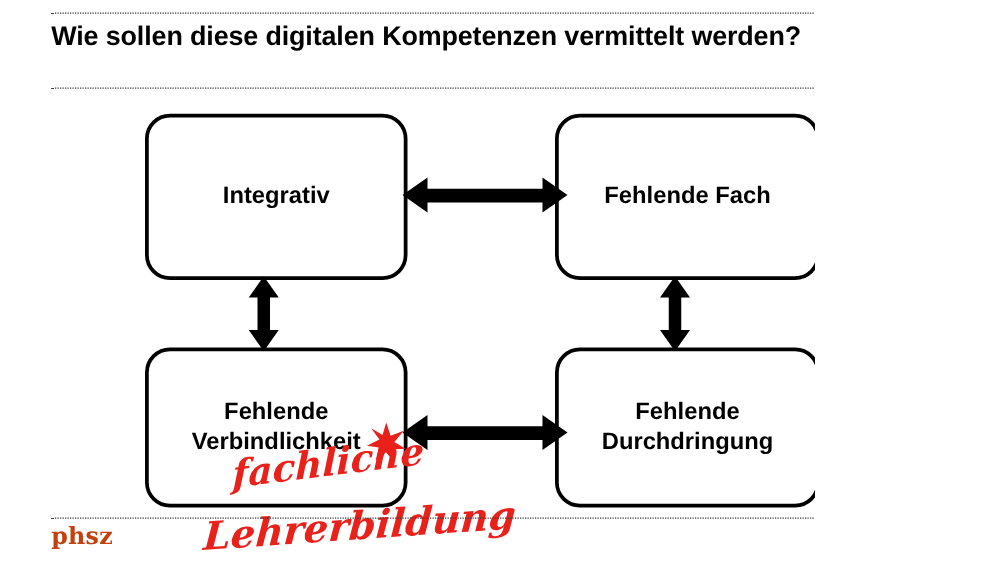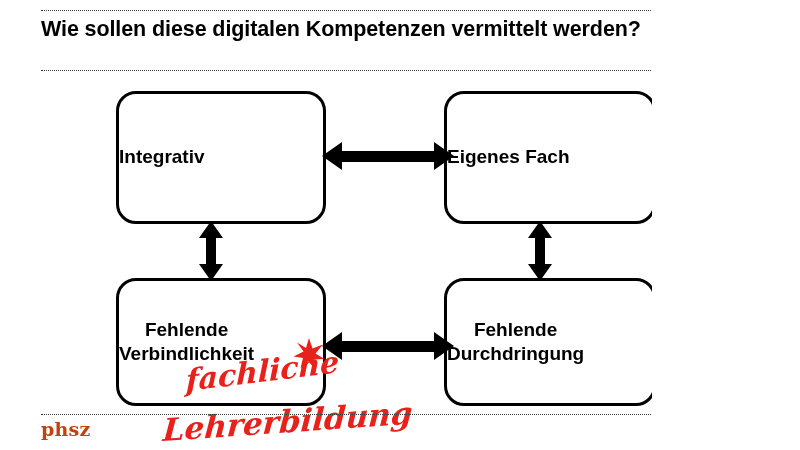--- a/index.html
+++ b/index.html
@@ -46,20 +46,21 @@
 
   
   .box {
     position: absolute;
     box-sizing: border-box;
     border: 3px solid #000000;
     border-radius: 20px;
     background: #ffffff;
     display: flex;
     align-items: center;
+    justify-content: center;
     text-align: center;
     color: #000000;
     font-weight: bold;
     font-size: 19px;
     line-height: 1.28;
   }
   #box-integrativ   { left: 116px; top: 91px;  width: 210px; height: 133px; }
   #box-eigenes-fach { left: 444px; top: 91px;  width: 212px; height: 133px; }
   #box-verbind      { left: 116px; top: 278px; width: 210px; height: 128px; }
   #box-durchdring   { left: 444px; top: 278px; width: 212px; height: 128px; }
@@ -165,21 +166,21 @@
 
   <div id="title">Wie sollen diese digitalen Kompetenzen vermittelt werden?</div>
 
   <div class="rule" id="rule-mid"></div>
 
   <div class="box" id="box-integrativ">
     <span class="box-label">Integrativ</span>
   </div>
 
   <div class="box" id="box-eigenes-fach">
-    <span class="box-label">Eigenes Fach</span>
+    <span class="box-label">Fehlende Fach</span>
   </div>
 
   <div class="box" id="box-verbind">
     <span class="box-label">Fehlende
 Verbindlichkeit</span>
   </div>
 
   <div class="box" id="box-durchdring">
     <span class="box-label">Fehlende
 Durchdringung</span>

